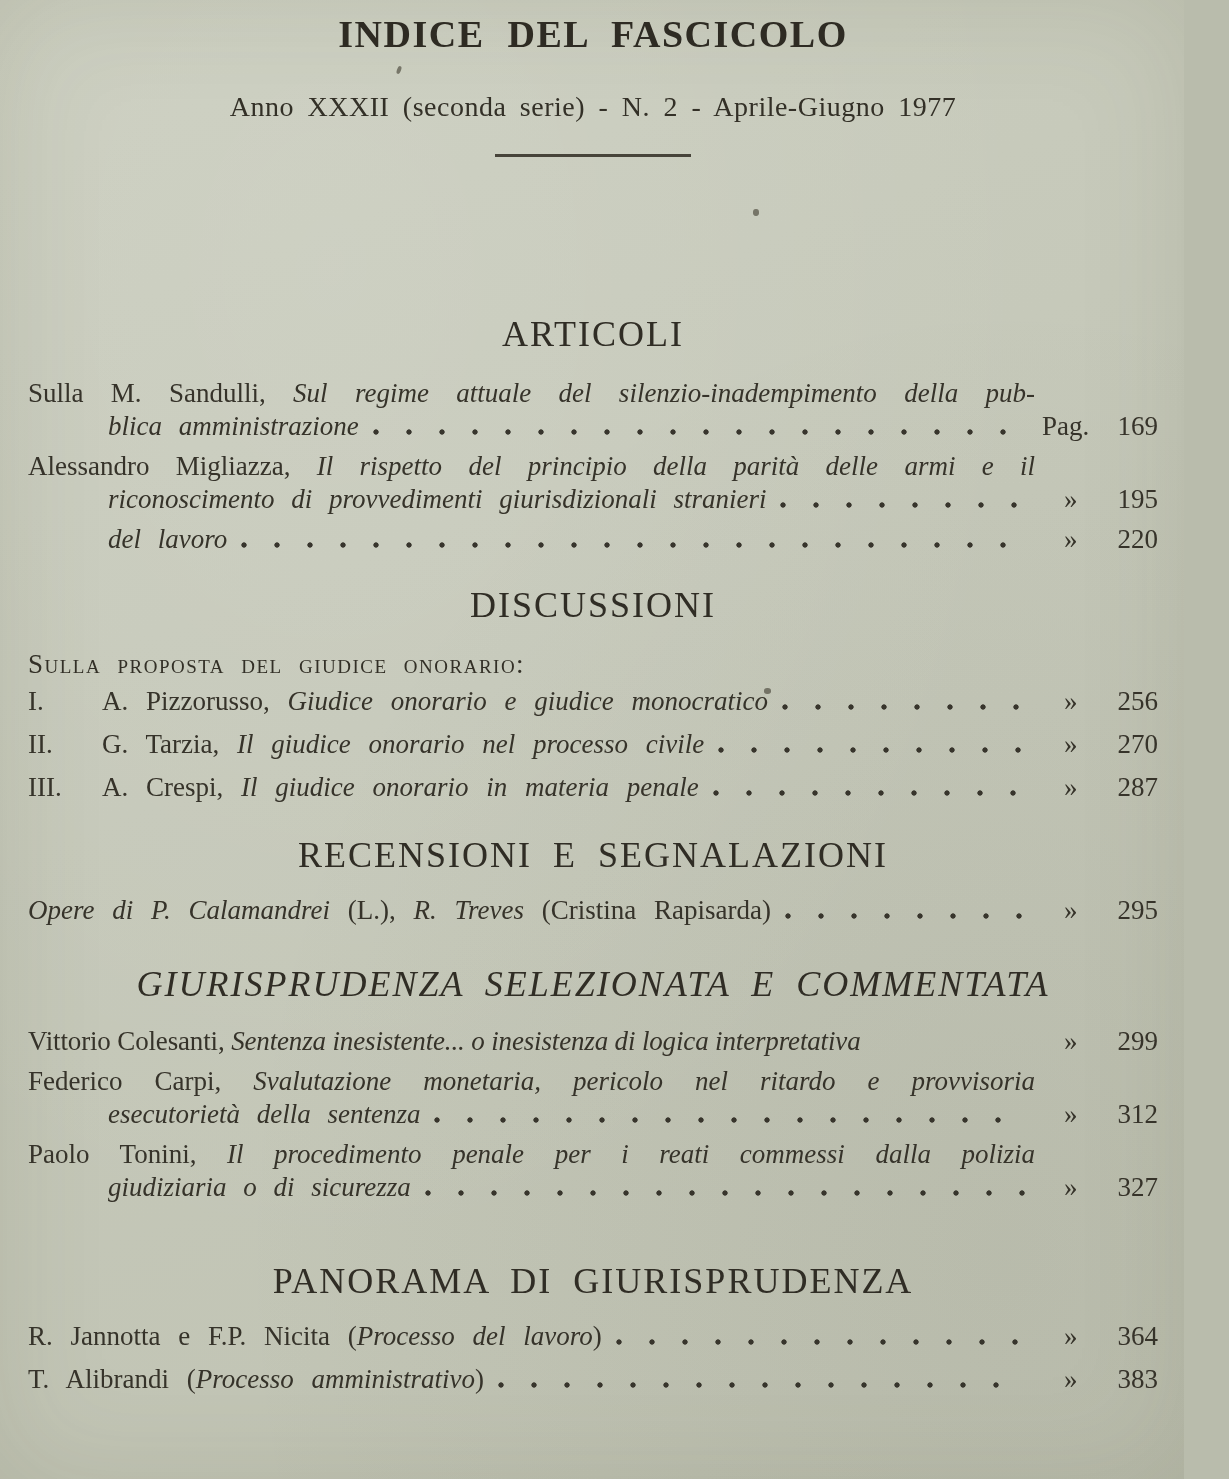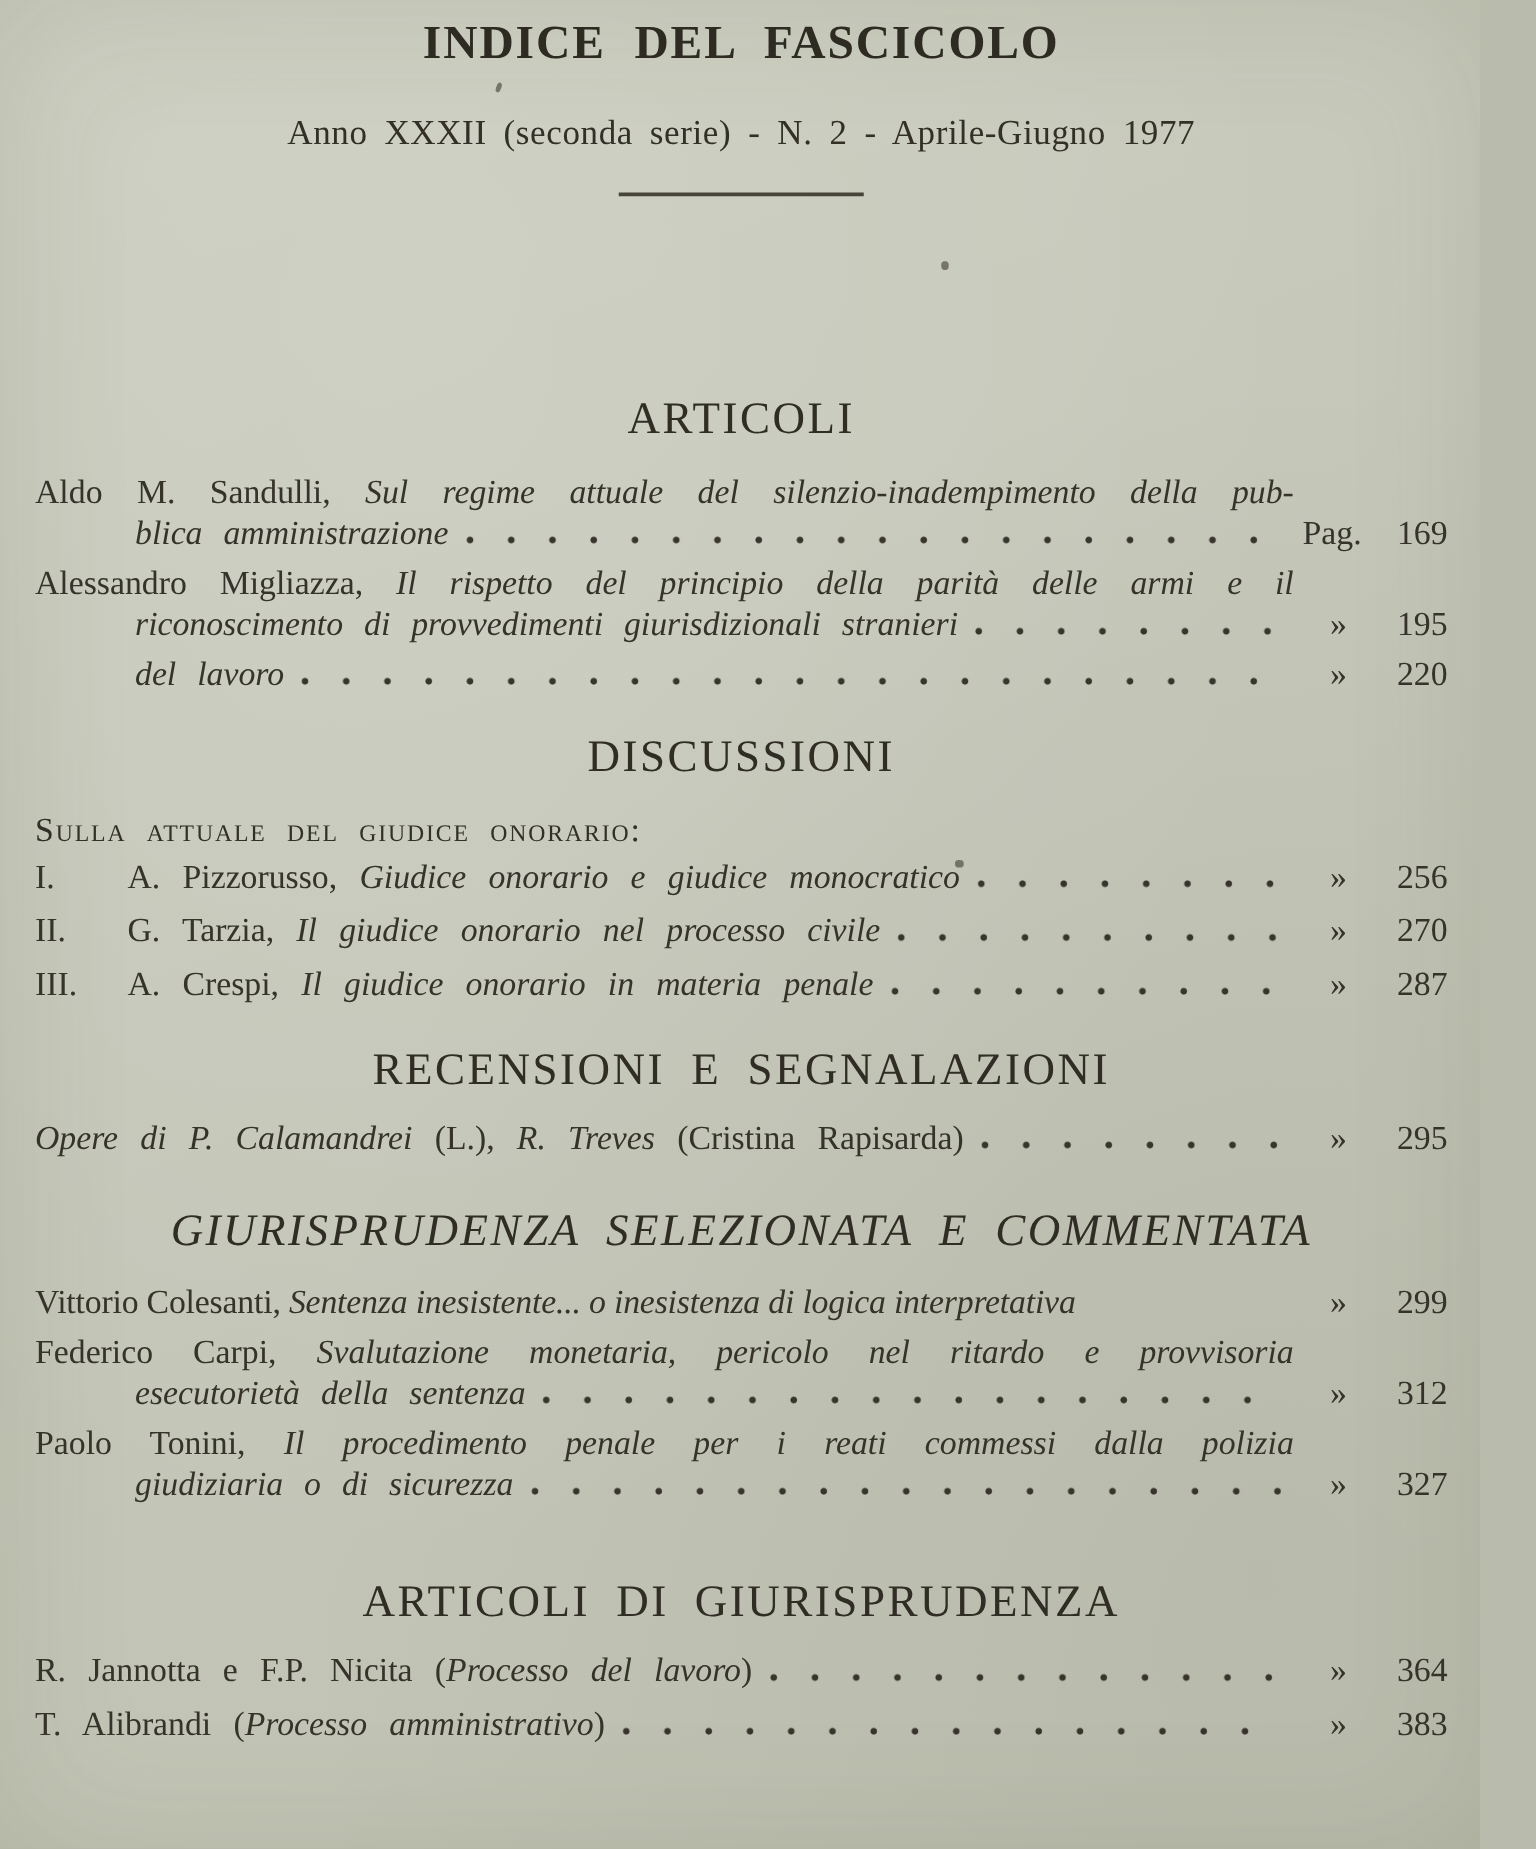--- a/index.html
+++ b/index.html
@@ -121,21 +121,21 @@
   <div class="speck s4"></div>
 
   <h1 class="doc-title">INDICE DEL FASCICOLO</h1>
   <div class="subtitle">Anno XXXII (seconda serie) - N. 2 - Aprile-Giugno 1977</div>
   <div class="rule"></div>
 
   <h2 class="section-heading" id="articoli-heading">ARTICOLI</h2>
   <div class="entries" id="articoli-entries">
 
     <div class="entry">
-      <div class="l1"><span class="text"><span>Aldo M. Sandulli,</span> <span class="ital">Sul regime attuale del silenzio-inadempimento della pub-</span></span></div>
+      <div class="l1"><span class="text"><span>Sulla M. Sandulli,</span> <span class="ital">Sul regime attuale del silenzio-inadempimento della pub-</span></span></div>
       <div class="lrow cont">
         <span class="text midwide ital">blica amministrazione</span>
         <span class="leader"></span>
         <span class="pageref">
             <span class="mark">Pag.</span>
             <span class="num">169</span>
           </span>
       </div>
     </div>
 
@@ -158,21 +158,21 @@
         <span class="pageref">
             <span class="mark ditto">»</span>
             <span class="num">220</span>
           </span>
       </div>
     </div>
 
   </div>
 
   <h2 class="section-heading" id="discussioni-heading">DISCUSSIONI</h2>
-  <div class="subheading">Sulla attuale del giudice onorario:</div>
+  <div class="subheading">Sulla proposta del giudice onorario:</div>
   <div class="entries" id="discussioni-list">
 
     <div class="entry spaced">
       <div class="lrow">
         <span class="text wide"><span class="numeral">I.</span><span>A. Pizzorusso,</span> <span class="ital">Giudice onorario e giudice monocratico</span></span>
         <span class="leader"></span>
         <span class="pageref">
             <span class="mark ditto">»</span>
             <span class="num">256</span>
           </span>
@@ -252,21 +252,21 @@
         <span class="leader"></span>
         <span class="pageref">
             <span class="mark ditto">»</span>
             <span class="num">327</span>
           </span>
       </div>
     </div>
 
   </div>
 
-  <h2 class="section-heading" id="panorama-heading">ARTICOLI DI GIURISPRUDENZA</h2>
+  <h2 class="section-heading" id="panorama-heading">PANORAMA DI GIURISPRUDENZA</h2>
   <div class="entries" id="panorama-entries">
 
     <div class="entry spaced">
       <div class="lrow">
         <span class="text wide"><span>R. Jannotta e F.P. Nicita (</span><span class="ital">Processo del lavoro</span><span>)</span></span>
         <span class="leader"></span>
         <span class="pageref">
             <span class="mark ditto">»</span>
             <span class="num">364</span>
           </span>

